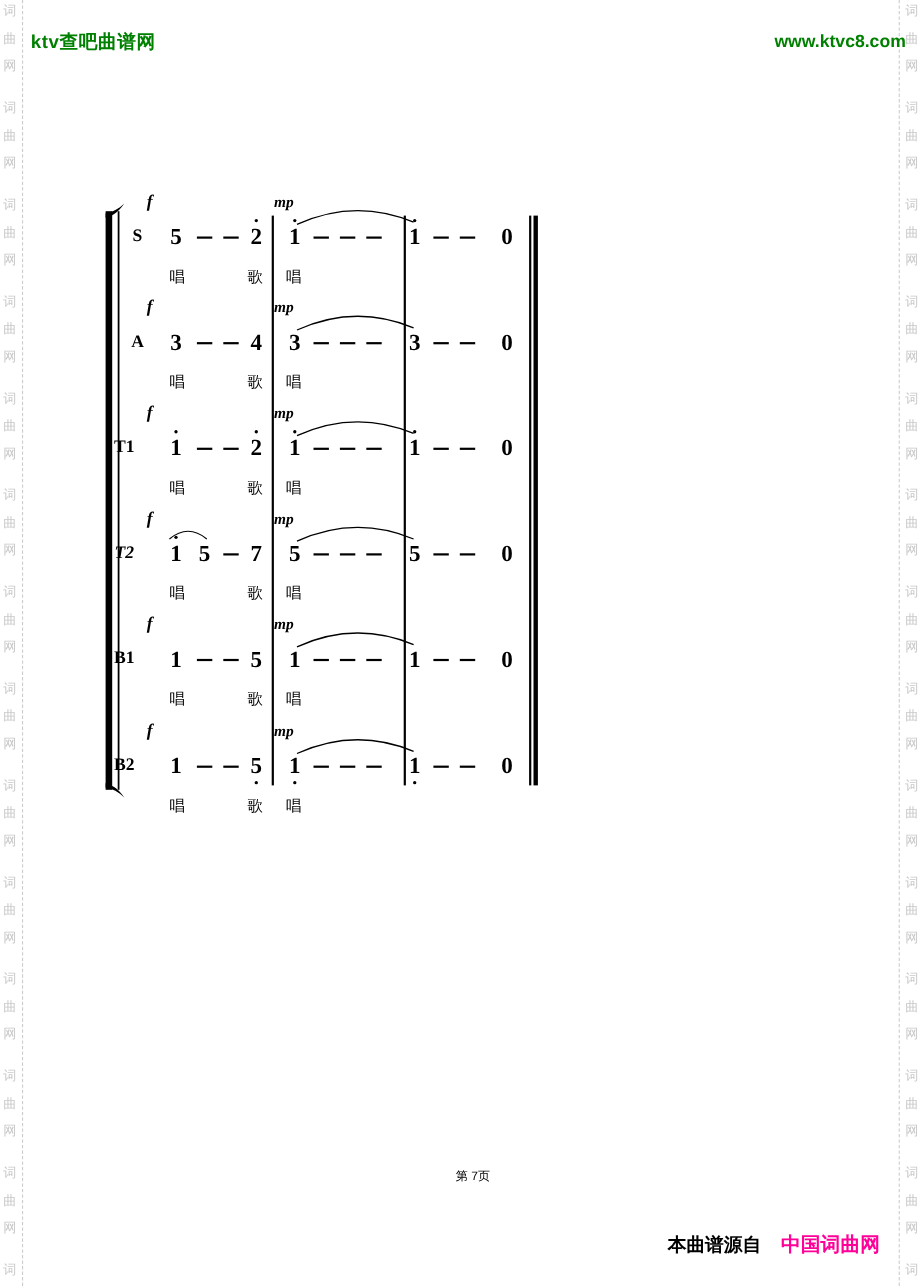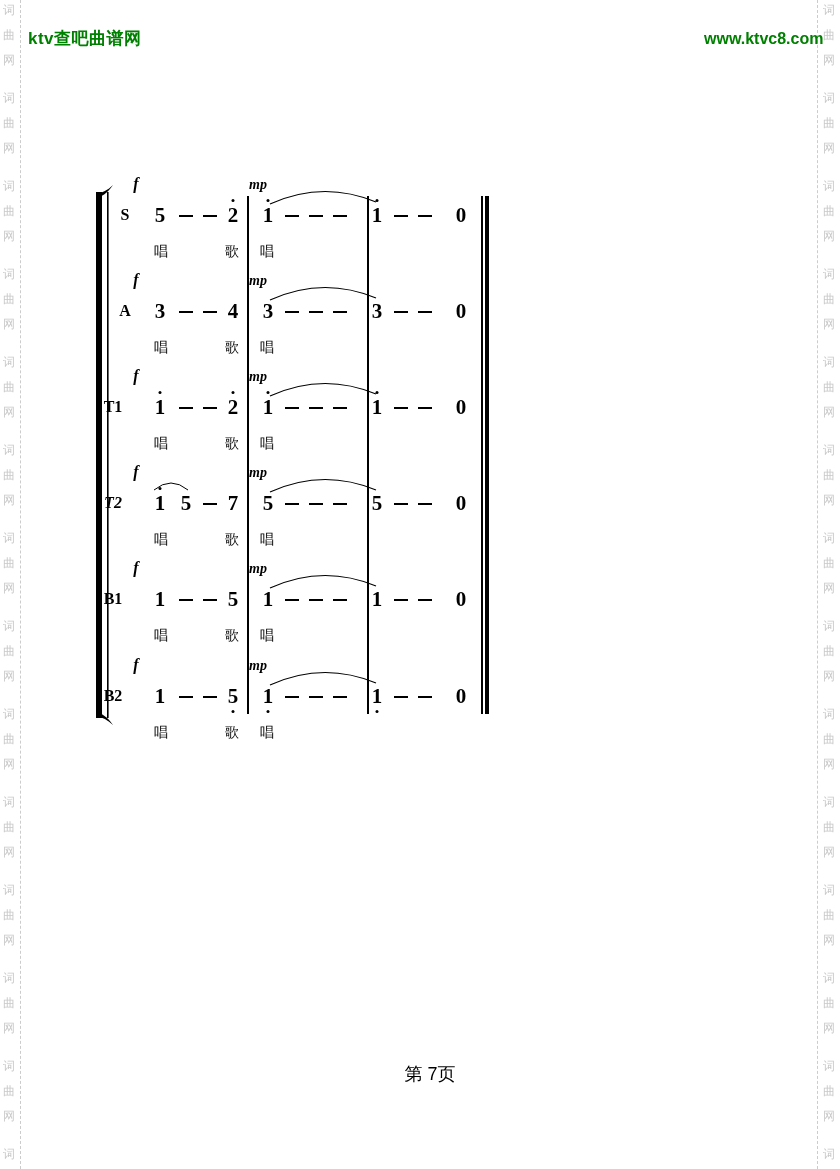--- a/index.html
+++ b/index.html
@@ -6,21 +6,21 @@
   .page{position:relative;width:840px;height:1169px;background:#ffffff;overflow:hidden;
         font-family:"Liberation Sans",sans-serif;color:#000;}
   
   .wm-char{position:absolute;font-size:12px;color:#c9c9c9;font-family:"Liberation Sans",sans-serif;
            transform:translateX(-50%);}
   .wm-dash{position:absolute;top:0;height:1169px;width:0;border-left:1px dashed #cccccc;}
   
   .hdr{position:absolute;font-weight:bold;color:#008000;}
   .hdr-left{left:28px;top:27px;font-size:17px;letter-spacing:0.5px;}
   .hdr-right{left:704px;top:30px;font-size:16px;}
-  .page-num{position:absolute;left:430px;top:1062px;font-size:18px;transform:translateX(-50%);}
+  .page-num{position:absolute;left:430px;top:1062px;font-size:11px;transform:translateX(-50%);}
   .source-line{position:absolute;left:607px;top:1119px;font-size:17px;font-weight:bold;white-space:nowrap;}
   .source-line .pink{color:#ff0099;margin-left:18px;font-size:18px;}
   
   .note{position:absolute;font-family:"Liberation Serif",serif;font-weight:bold;font-size:21px;
         line-height:1;transform:translateX(-50%);}
   .dash{position:absolute;height:2px;background:#000;}
   .odot{position:absolute;width:3px;height:3px;border-radius:50%;background:#000;transform:translateX(-50%);}
   .plabel{position:absolute;font-family:"Liberation Serif",serif;font-weight:bold;font-size:16px;
           line-height:1;transform:translateX(-50%);}
   .dyn{position:absolute;font-family:"Liberation Serif",serif;font-style:italic;font-weight:bold;line-height:1;}
@@ -271,13 +271,16 @@
       <div class="note" style="left: 461px; top: 686px;">0</div>
       <svg width="118" height="28" style="left: 264px; top: 663px;">
         <path d="M6 22 Q59 -2 112 20" stroke="#000" stroke-width="1.2" fill="none"></path>
       </svg>
       <div class="lyric" style="left: 161px; top: 725px;">唱</div>
       <div class="lyric" style="left: 232px; top: 725px;">歌</div>
       <div class="lyric" style="left: 267px; top: 725px;">唱</div>
     </div>
 
   <div class="page-num">第 7页</div>
+  <div class="source-line">
+    <span>本曲谱源自</span><span class="pink">中国词曲网</span>
+  </div>
 </div>
 
 </body></html>

